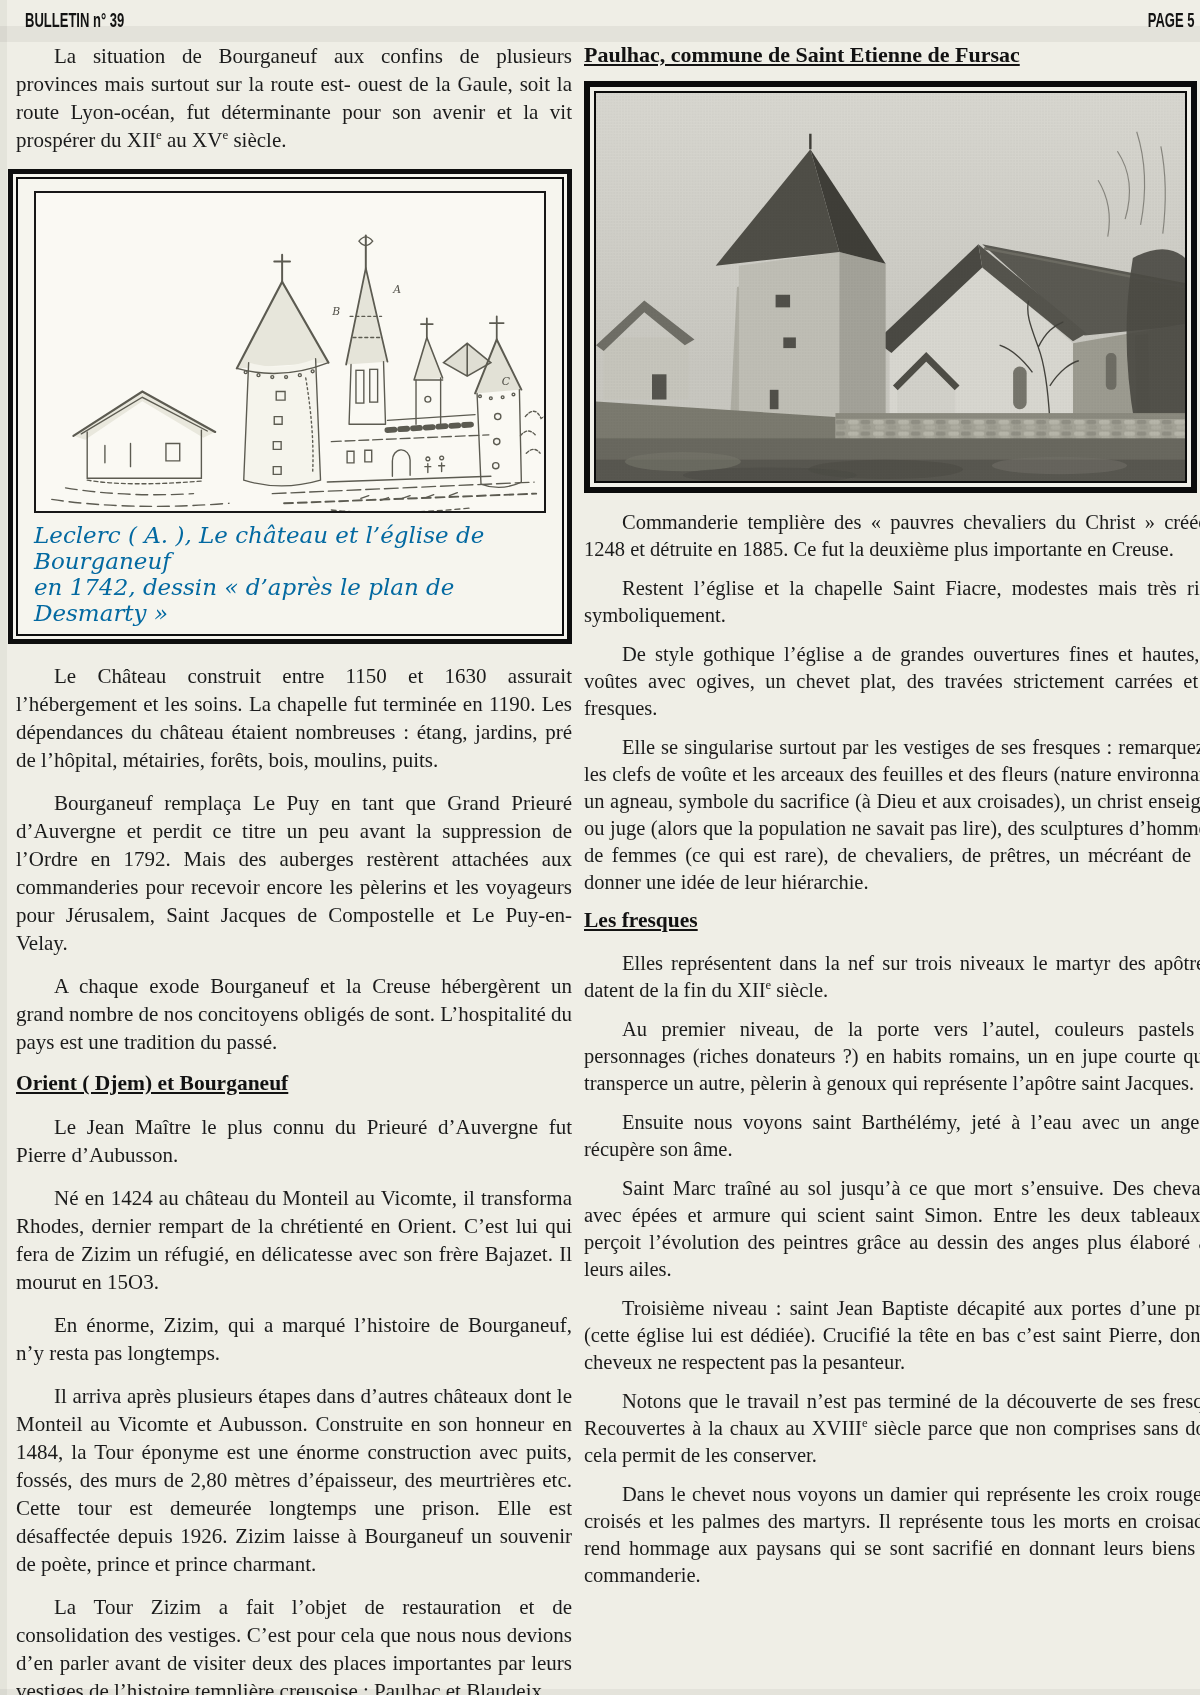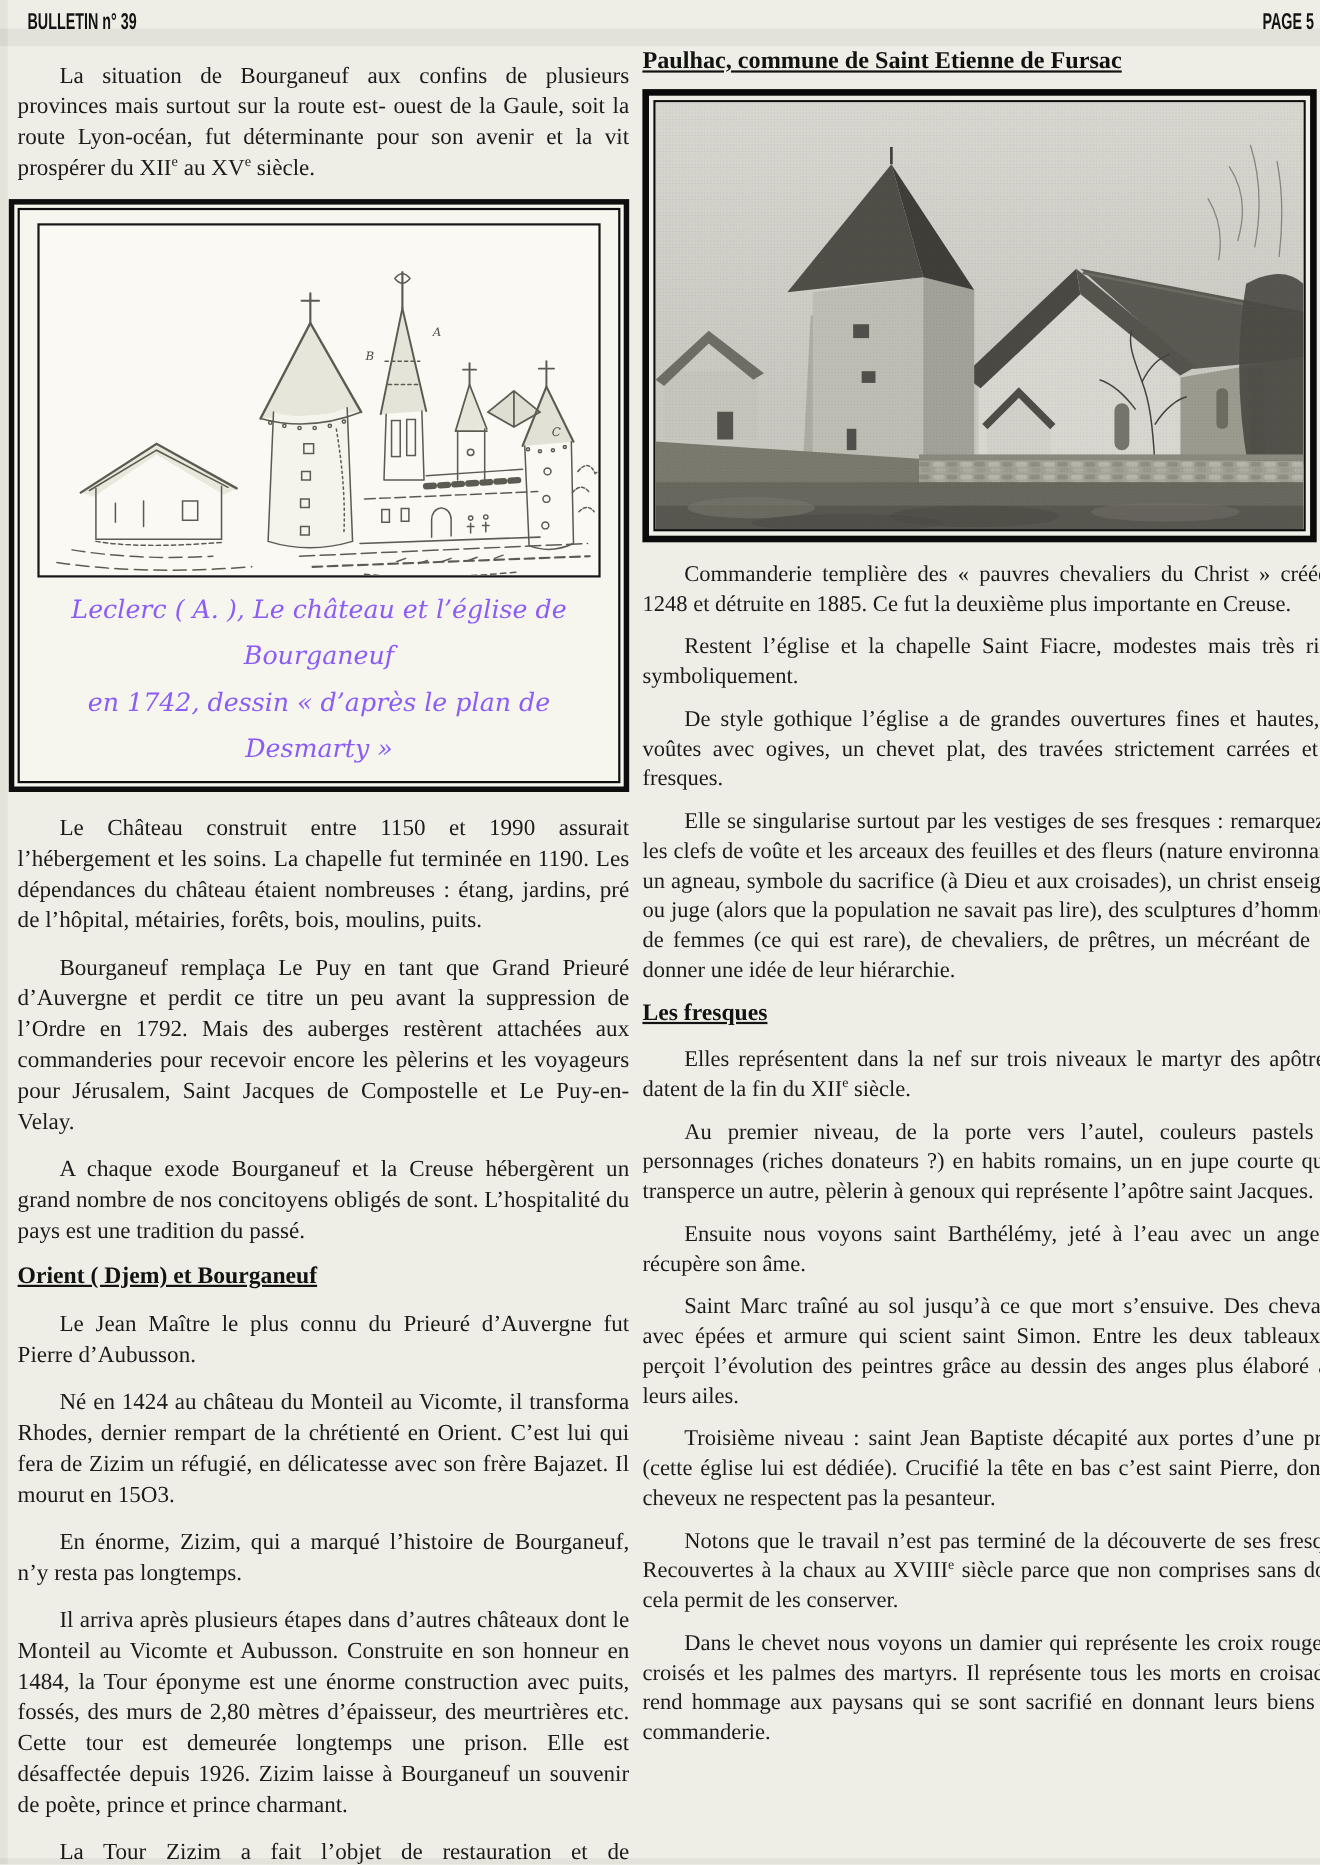--- a/index.html
+++ b/index.html
@@ -16,38 +16,38 @@
     position:absolute;top:8px;white-space:nowrap;color:#131313;
     font-family:"Liberation Sans",sans-serif;font-weight:bold;font-size:21px;
   }
   .hdr-left{left:25px;transform:scaleX(.62);transform-origin:0 0;}
   .hdr-right{right:6px;transform:scaleX(.62);transform-origin:100% 0;}
 
   .col{position:absolute;top:42px;}
   .col-left{left:16px;width:556px;}
   .col-right{left:584px;width:652px;}
 
-  p.bp{margin:12px 0 15px;text-indent:38px;line-height:28px;font-size:21px;text-align:justify;}
+  p.bp{margin:0 0 15px;text-indent:38px;line-height:28px;font-size:21px;text-align:justify;}
   .col-right p.bp{line-height:27px;margin:0 0 12px;font-size:20.5px;}
   sup{font-size:.62em;line-height:0;vertical-align:super;}
 
   h2.sec{
     font-size:21.5px;font-weight:bold;text-decoration:underline;
     margin:6px 0 17px;text-indent:0;color:#121212;
   }
   .col-right h2.main{font-size:22px;margin:0 0 13px;}
 
   
   .dframe{border:5px solid #0e0e0e;background:#f6f5ee;padding:3px;margin:6px 0 18px;box-sizing:border-box;}
   .dframe-in{border:2px solid #0e0e0e;padding:12px 16px 8px;}
   .dart{border:2px solid #171717;height:318px;background:#faf9f3;overflow:hidden;}
   .dart svg{display:block;width:100%;height:100%;}
   .dcap{
-    text-align:center;font-family:"DejaVu Serif",serif;font-style:italic;
-    font-size:23px;line-height:42px;margin-top:9px;color:#8b5cf6;
+    text-align:left;font-family:"DejaVu Serif",serif;font-style:italic;
+    font-size:23px;line-height:26px;margin-top:9px;color:#0369a1;
   }
 
   
   .pframe{border:6px solid #0b0b0b;background:#f0efe8;padding:4px;margin:4px 0 16px;width:613px;box-sizing:border-box;}
   .pframe-in{border:2px solid #0b0b0b;font-size:0;}
   .pframe-in svg{display:block;width:100%;height:388px;}
 </style>
 </head>
 <body>
 
@@ -146,21 +146,21 @@
           </g>
         </svg>
       </div>
       <figcaption class="dcap">
         <span>Leclerc ( A. ), Le château et l’église de Bourganeuf</span><br>
         <span>en 1742, dessin « d’après le plan de Desmarty »</span>
       </figcaption>
     </div>
   </figure>
 
-  <p class="bp">Le Château construit entre 1150 et 1990 assurait l’hébergement et les soins. La chapelle fut terminée en 1190. Les dépendances du château étaient nombreuses : étang, jardins, pré de l’hôpital, métairies, forêts, bois, moulins, puits.</p>
+  <p class="bp">Le Château construit entre 1150 et 1630 assurait l’hébergement et les soins. La chapelle fut terminée en 1190. Les dépendances du château étaient nombreuses : étang, jardins, pré de l’hôpital, métairies, forêts, bois, moulins, puits.</p>
   <p class="bp">Bourganeuf remplaça Le Puy en tant que Grand Prieuré d’Auvergne et perdit ce titre un peu avant la suppression de l’Ordre en 1792. Mais des auberges restèrent attachées aux commanderies pour recevoir encore les pèlerins et les voyageurs pour Jérusalem, Saint Jacques de Compostelle et Le Puy-en-Velay.</p>
   <p class="bp">A chaque exode Bourganeuf et la Creuse hébergèrent un grand nombre de nos concitoyens obligés de sont. L’hospitalité du pays est une tradition du passé.</p>
 
   <h2 class="sec">Orient ( Djem) et Bourganeuf</h2>
 
   <p class="bp">Le Jean Maître le plus connu du Prieuré d’Auvergne fut Pierre d’Aubusson.</p>
   <p class="bp">Né en 1424 au château du Monteil au Vicomte, il transforma Rhodes, dernier rempart de la chrétienté en Orient. C’est lui qui fera de Zizim un réfugié, en délicatesse avec son frère Bajazet. Il mourut en 15O3.</p>
   <p class="bp">En énorme, Zizim, qui a marqué l’histoire de Bourganeuf, n’y resta pas longtemps.</p>
   <p class="bp">Il arriva après plusieurs étapes dans d’autres châteaux dont le Monteil au Vicomte et Aubusson. Construite en son honneur en 1484, la Tour éponyme est une énorme construction avec puits, fossés, des murs de 2,80 mètres d’épaisseur, des meurtrières etc. Cette tour est demeurée longtemps une prison. Elle est désaffectée depuis 1926. Zizim laisse à Bourganeuf un souvenir de poète, prince et prince charmant.</p>
   <p class="bp">La Tour Zizim a fait l’objet de restauration et de consolidation des vestiges. C’est pour cela que nous nous devions d’en parler avant de visiter deux des places importantes par leurs vestiges de l’histoire templière creusoise : Paulhac et Blaudeix.</p>

